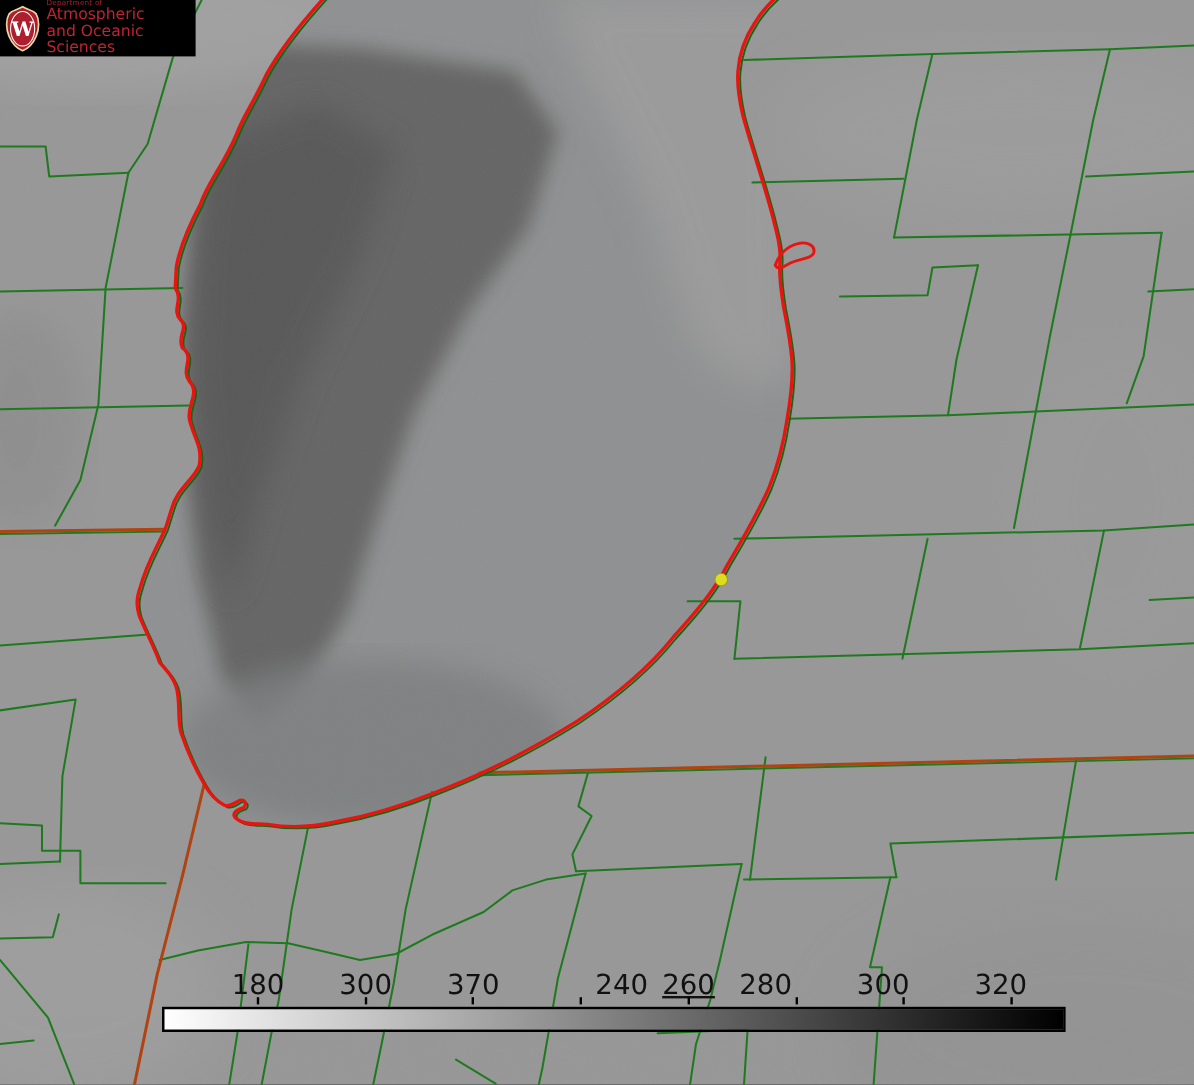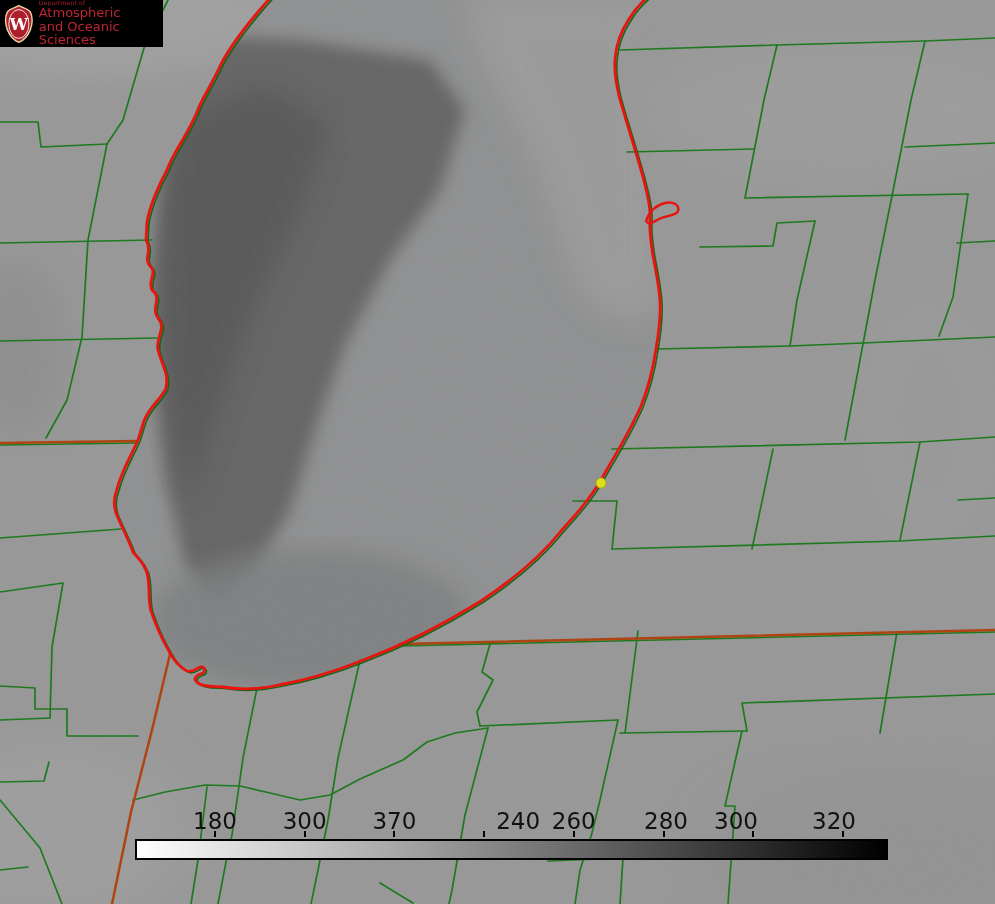--- a/index.html
+++ b/index.html
@@ -165,23 +165,23 @@
     <div id="colorbar-bar"></div>
     <div id="colorbar-ticks">
         <div class="cb-label" style="left: 215px;">180</div>
         <div class="cb-tick" style="left: 214px;"></div>
         <div class="cb-label" style="left: 304.7px;">300</div>
         <div class="cb-tick" style="left: 303.7px;"></div>
         <div class="cb-label" style="left: 394.4px;">370</div>
         <div class="cb-tick" style="left: 393.4px;"></div>
         <div class="cb-label" style="left: 484.1px; margin-left: 34px;">240</div>
         <div class="cb-tick" style="left: 483.1px;"></div>
-        <div class="cb-label" style="left: 573.8px;">260</div>
+        <div class="cb-label" style="left: 573.8px; text-decoration: underline;">260</div>
         <div class="cb-tick" style="left: 572.8px;"></div>
-        <div class="cb-label" style="left: 666px;">280</div>
+        <div class="cb-label" style="left: 638px;">280</div>
         <div class="cb-tick" style="left: 662.5px;"></div>
         <div class="cb-label" style="left: 736px;">300</div>
         <div class="cb-tick" style="left: 752.2px;"></div>
         <div class="cb-label" style="left: 834px;">320</div>
         <div class="cb-tick" style="left: 841.9px;"></div>
       </div>
   </div>
 
 </div>
 

